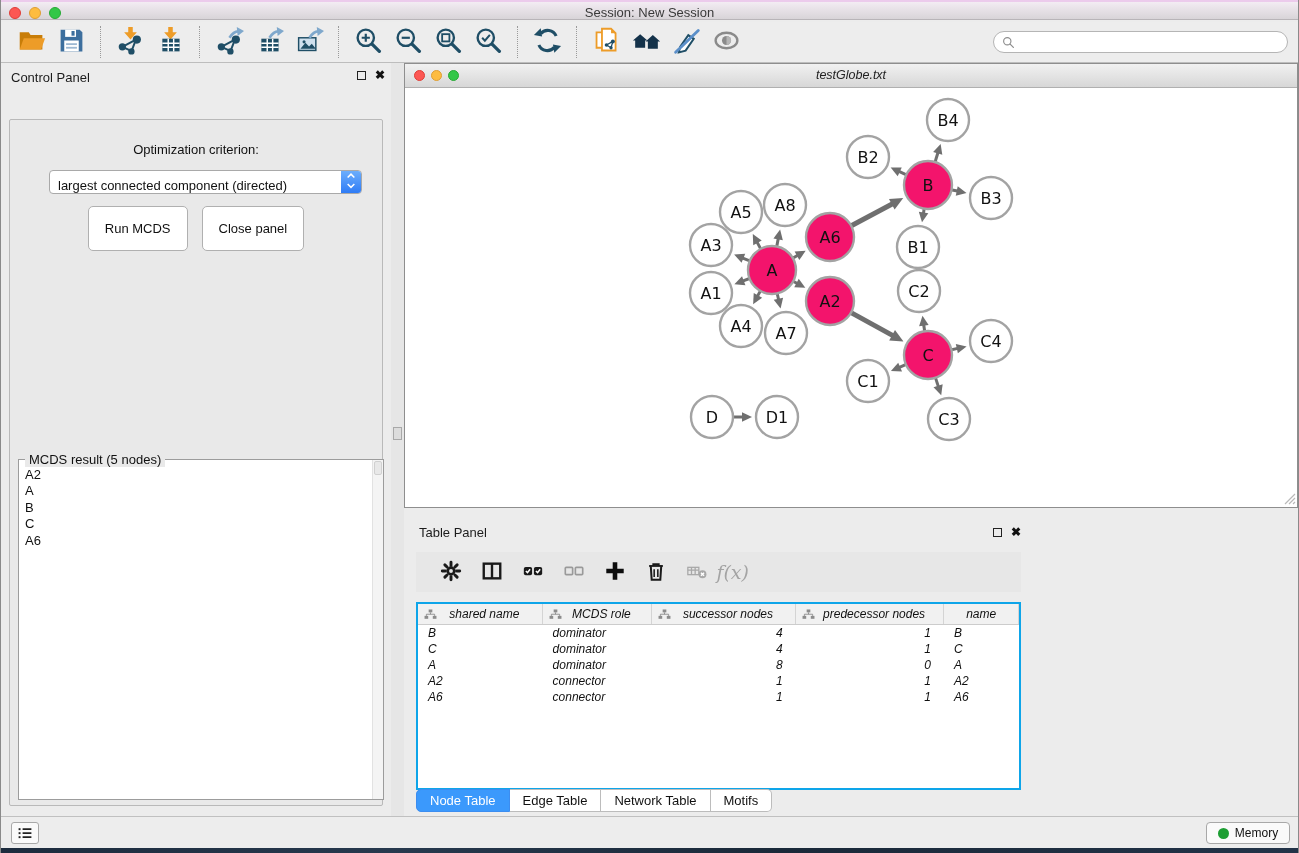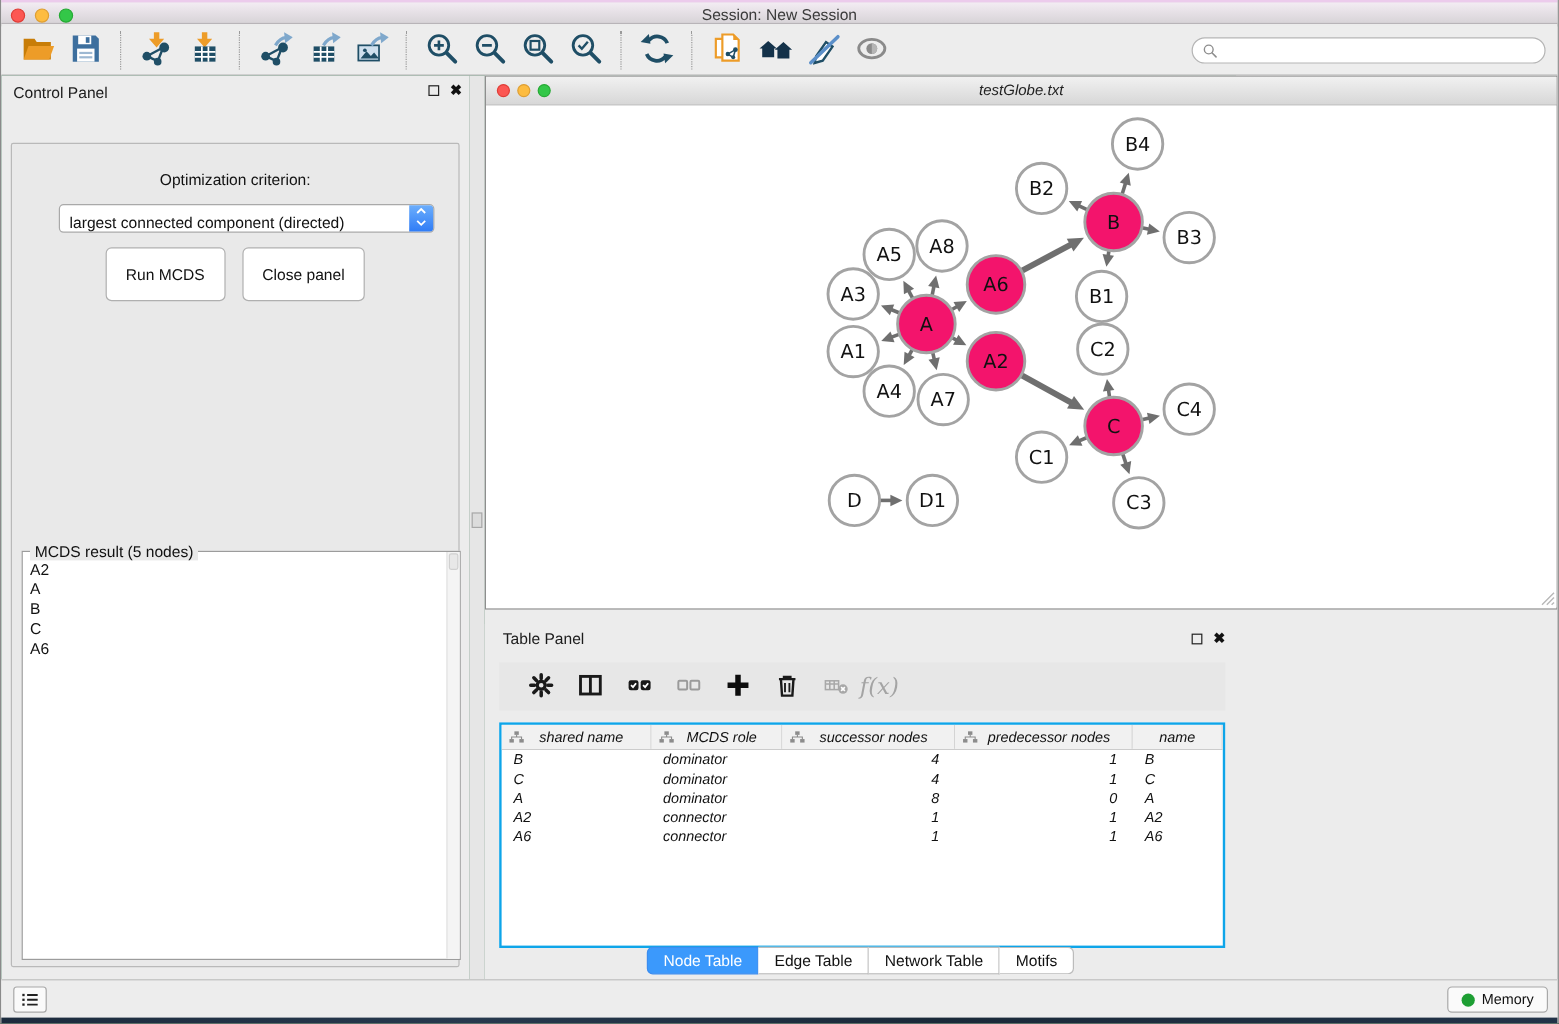--- a/index.html
+++ b/index.html
@@ -106,21 +106,21 @@
   .th { background:#f1f1f1; border-right:1px solid #d4d4d4; display:flex; align-items:center;
     font-size:12px; color:#111; position:relative; }
   .th .tree { margin-left:6px; width:13px; height:11px; flex:0 0 auto; }
   .th .lbl { flex:1; text-align:center; padding-right:10px; }
   .th.no-icon .lbl { padding-right:0; }
   .th-fill { flex:1; background:#fff; }
   .trow { display:flex; height:16px; font-size:12px; color:#111; }
   .td { overflow:hidden; white-space:nowrap; line-height:16px; }
   .td.left { padding-left:10px; }
   .td.right { text-align:right; padding-right:13px; }
-  .tp-tabs { position:absolute; left:0; top:269px; width:100%; display:flex; justify-content:center; }
+  .tp-tabs { position:absolute; left:12px; top:269px; width:100%; display:flex; justify-content:flex-start; }
 
   
   .status-bar { position:absolute; left:0; top:816px; width:100%; height:32px; background:#ededed;
     border-top:1px solid #c0c0c0; }
   .list-btn { position:absolute; left:10px; top:5px; width:28px; height:22px; background:#fafafa;
     border:1px solid #a8a8a8; border-radius:3px; display:flex; align-items:center; justify-content:center; }
   .list-btn svg { width:16px; height:16px; }
   .memory-btn { position:absolute; right:8px; top:5px; width:84px; height:22px; background:#fafafa;
     border:1px solid #a8a8a8; border-radius:4px; display:flex; align-items:center;
     justify-content:center; gap:6px; font-size:12px; color:#111; }

